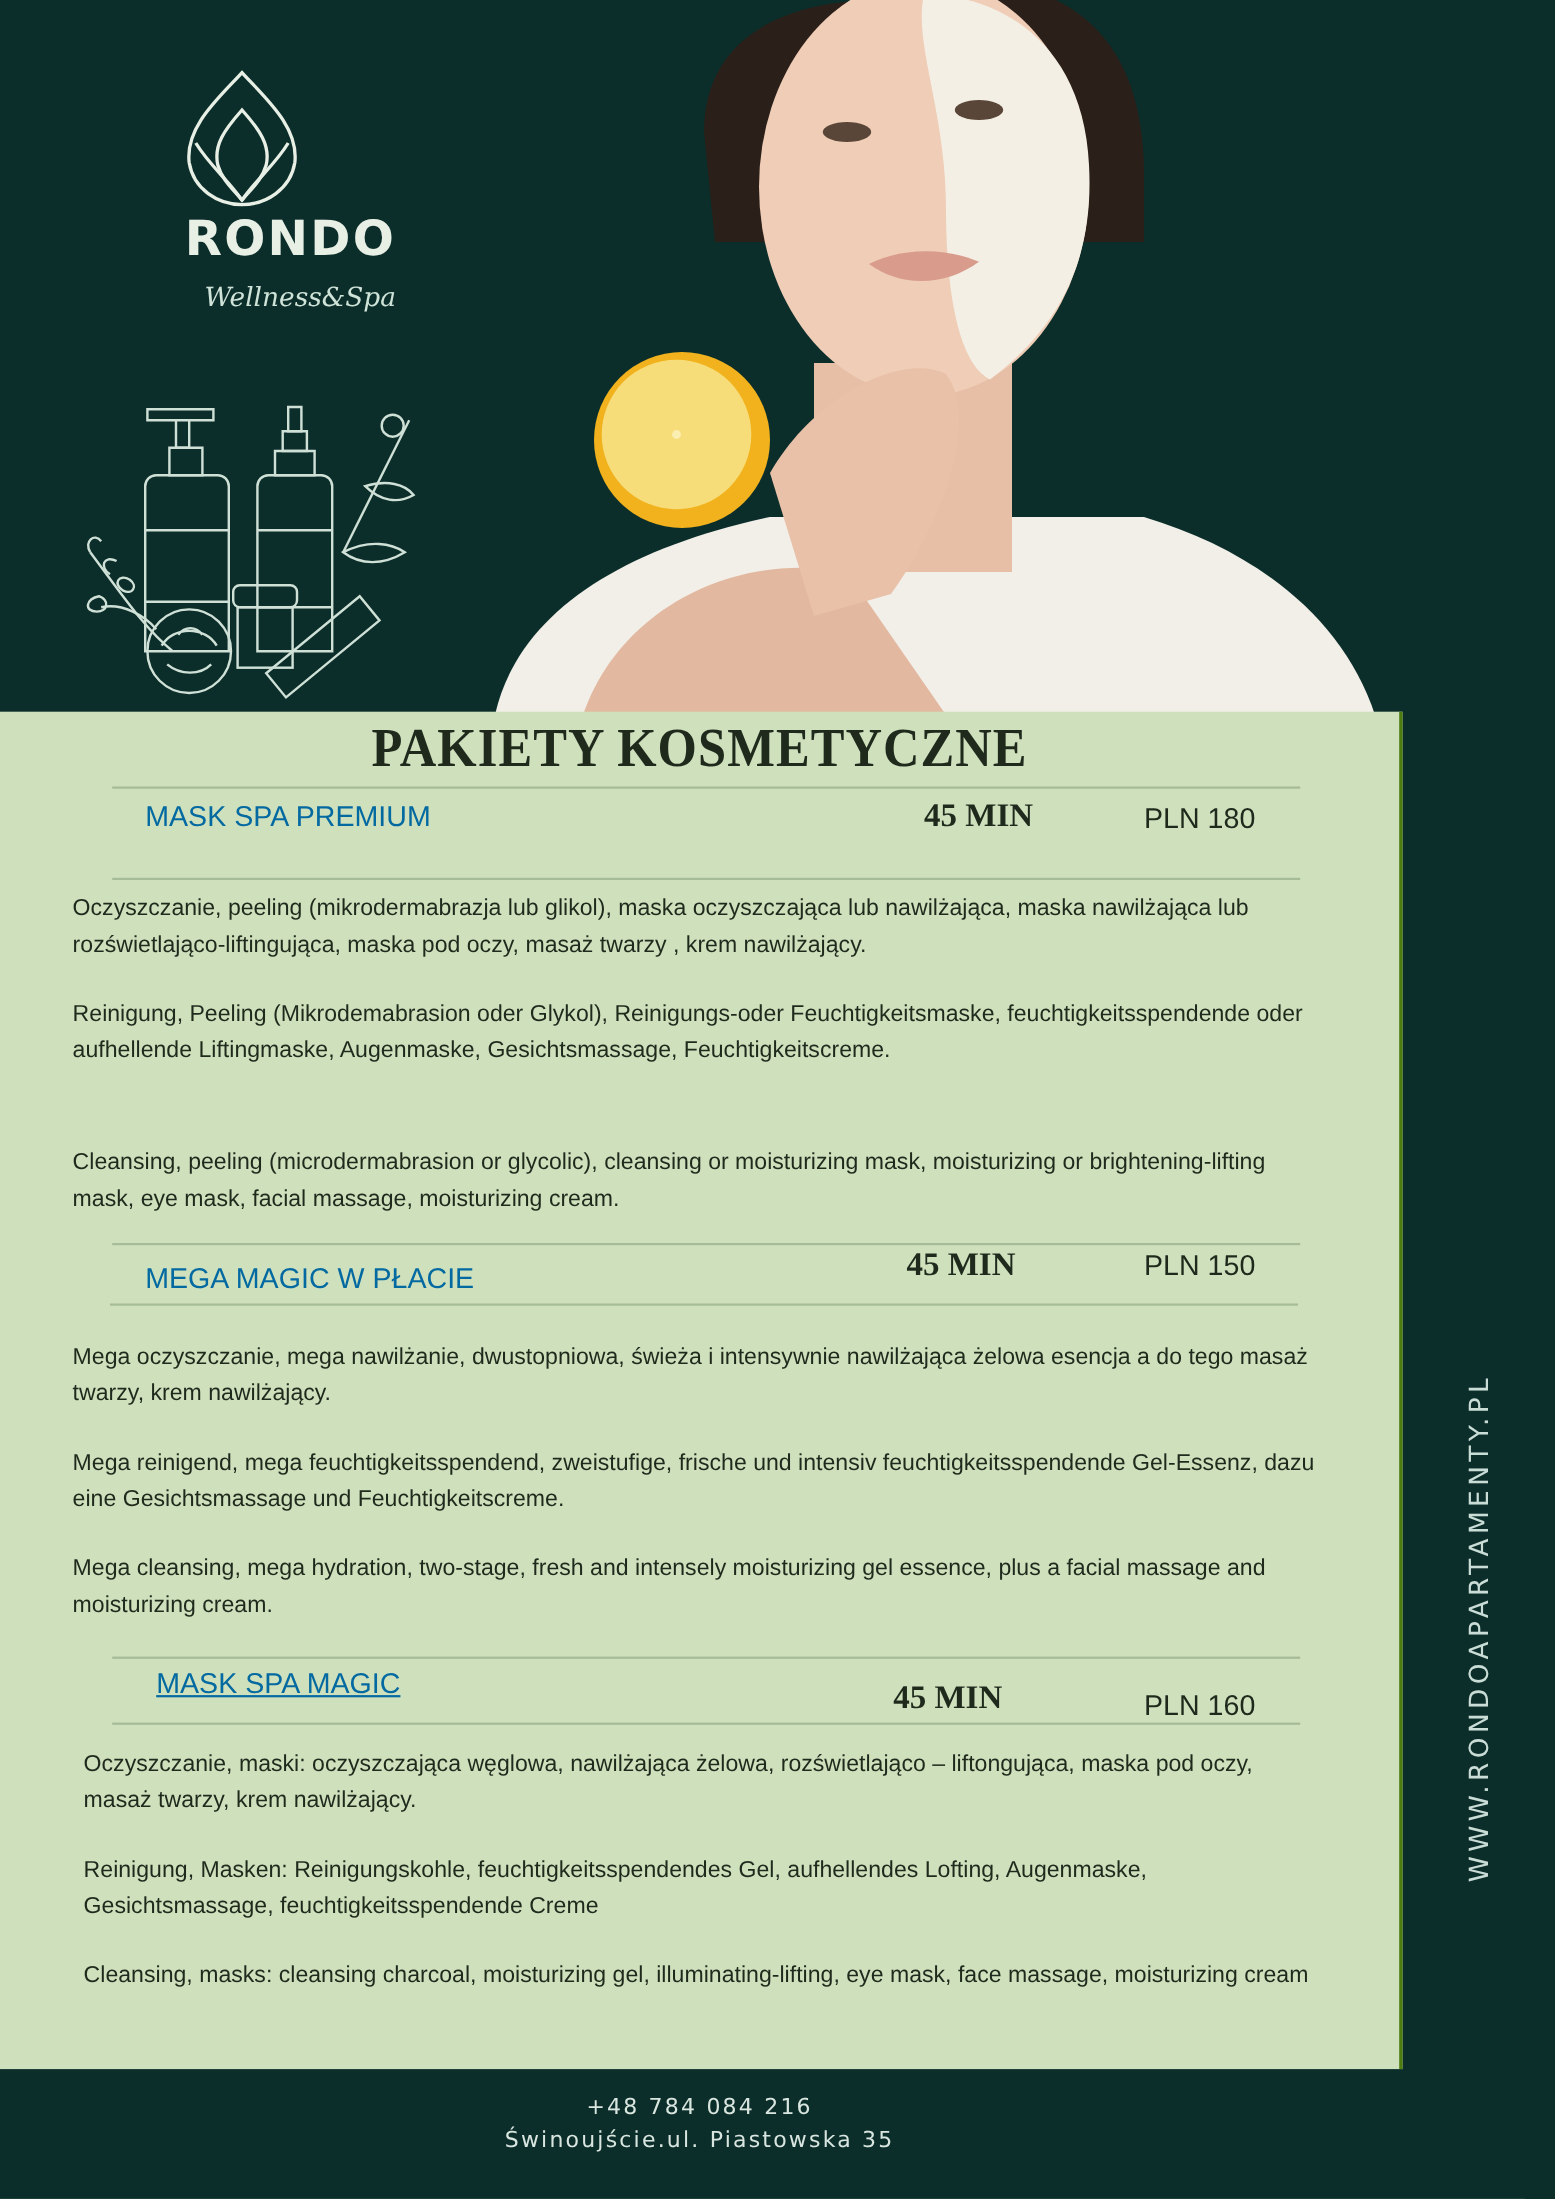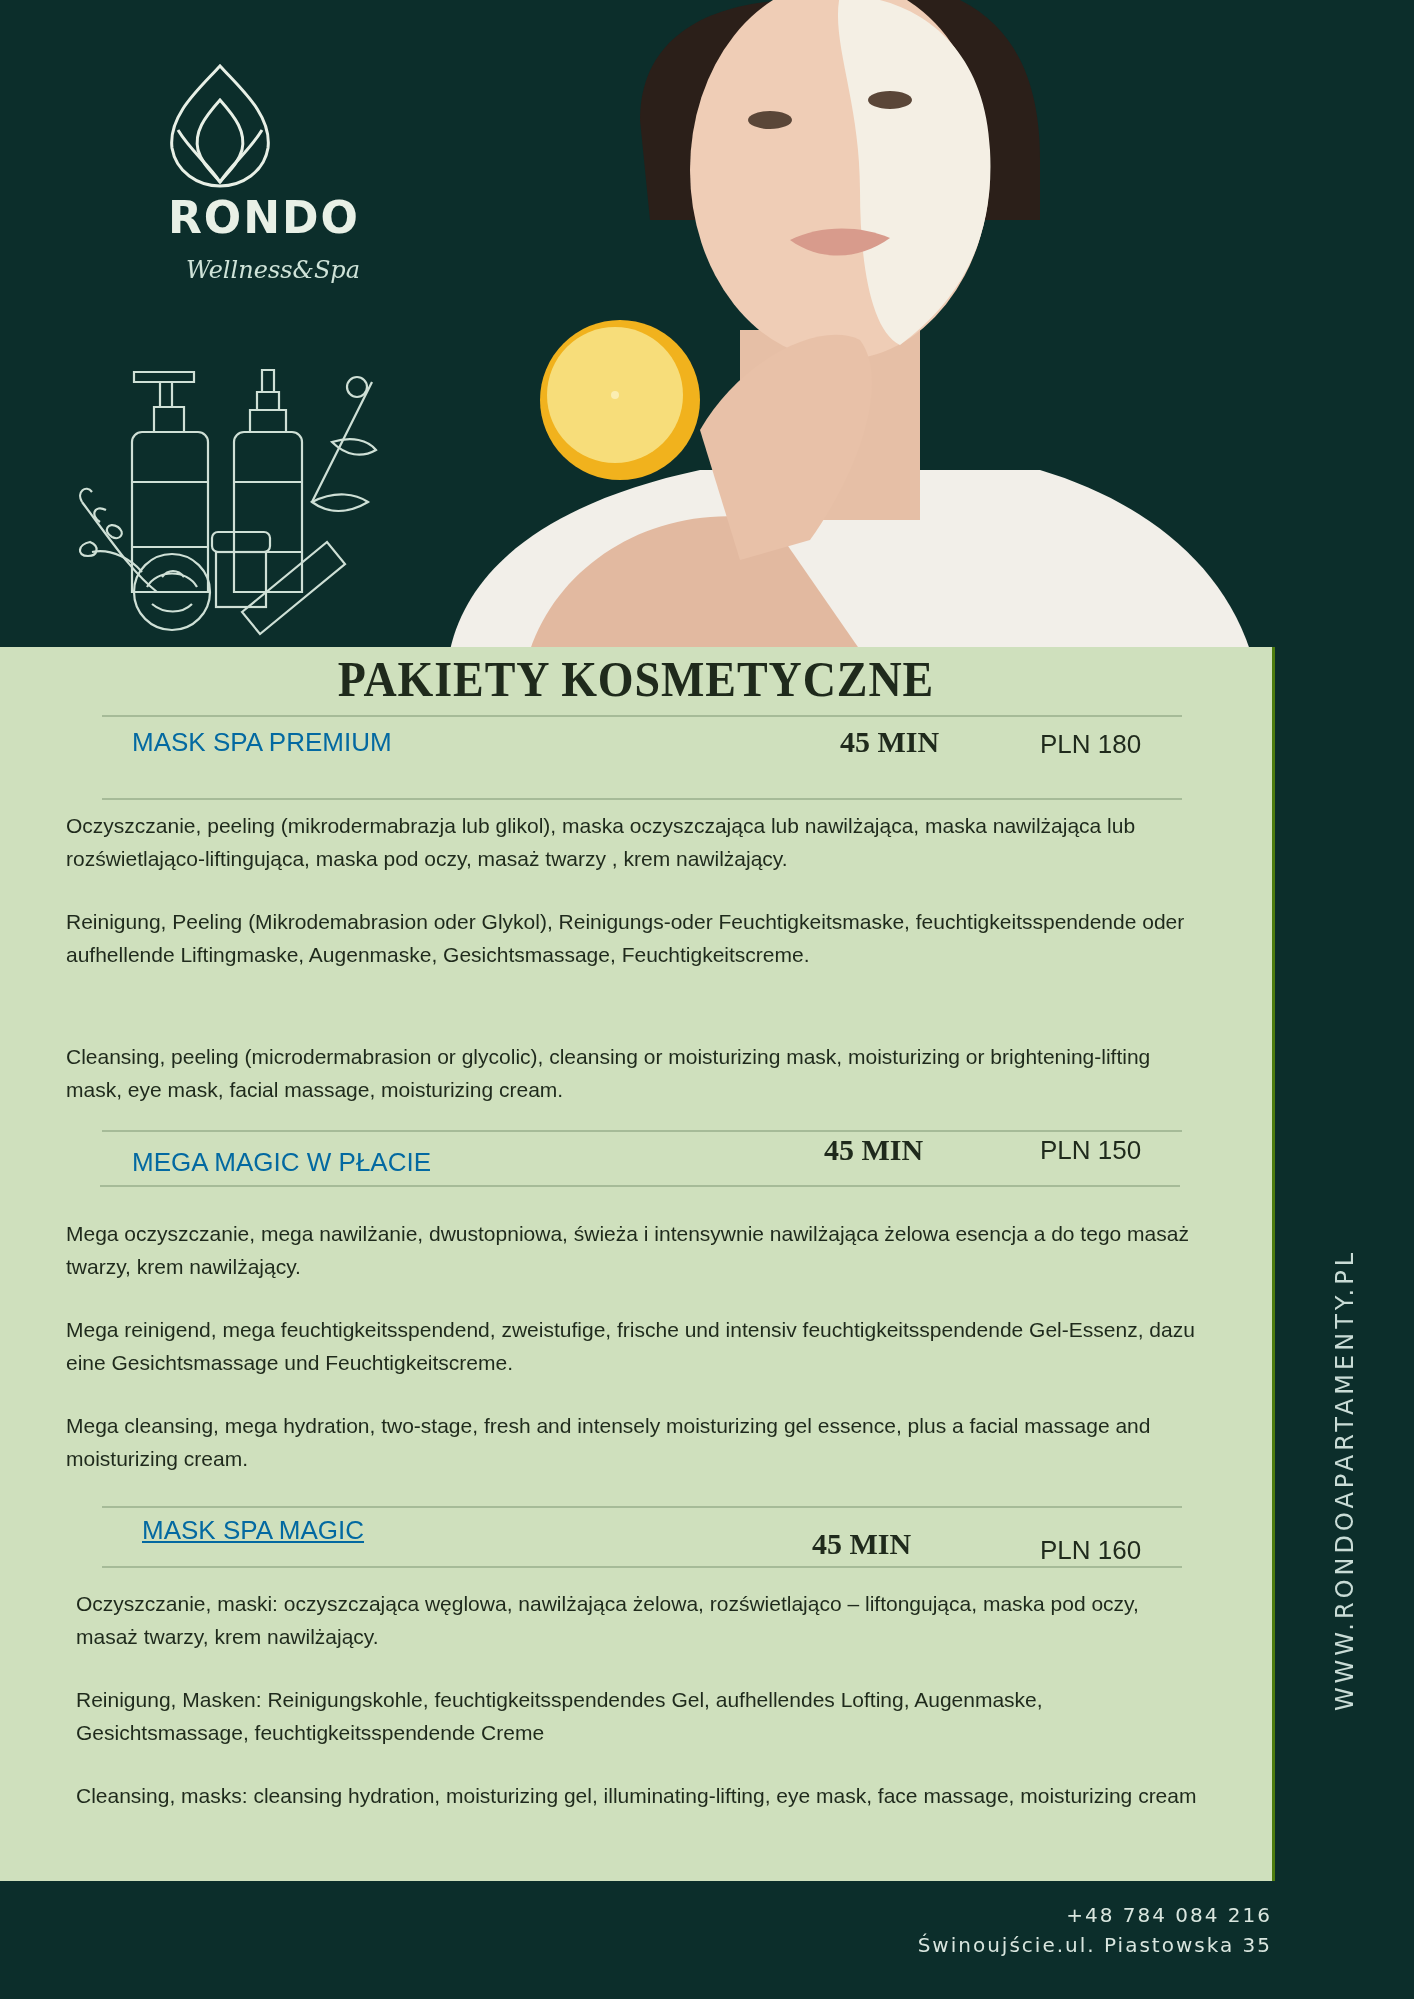--- a/index.html
+++ b/index.html
@@ -27,21 +27,21 @@
   .rule { position:absolute; height:2px; background:#a6bb98; }
   .svc-name { position:absolute; font-family:"Liberation Sans", sans-serif; font-size:26px; color:#0369a1; font-weight:500; }
   .svc-dur { position:absolute; font-family:"Liberation Serif", serif; font-weight:bold; font-size:30px; color:#1f2a1c; }
   .svc-price { position:absolute; font-family:"Liberation Sans", sans-serif; font-size:26px; color:#1f2a1c; }
   .desc { position:absolute; font-family:"Liberation Sans", sans-serif; font-size:21px; line-height:33px; color:#1f2a1c; width:1130px; }
   .side-url {
     position:absolute; left:1345px; top:1480px; transform:translate(-50%,-50%) rotate(-90deg);
     color:#c9dcd6; font-size:24px; letter-spacing:4px; white-space:nowrap;
     font-family:"DejaVu Sans", sans-serif;
   }
-  .footer { position:absolute; left:0; width:1272px; top:1900px; text-align:right; color:#d9e6df; font-family:"DejaVu Sans", sans-serif; font-size:20px; letter-spacing:2px; line-height:30px; }
+  .footer { position:absolute; left:0; width:1272px; top:1900px; text-align:center; color:#d9e6df; font-family:"DejaVu Sans", sans-serif; font-size:20px; letter-spacing:2px; line-height:30px; }
 </style>
 </head>
 <body>
 
 <div class="logo">
   <svg width="120" height="130" viewBox="0 0 120 130" fill="none" stroke="#e8f0e6" stroke-width="3">
     <path d="M60 6 C40 28 8 55 12 88 C16 112 38 126 60 126 C82 126 104 112 108 88 C112 55 80 28 60 6 Z"></path>
     <path d="M60 40 C44 58 34 72 38 90 C42 104 52 112 60 122 C68 112 78 104 82 90 C86 72 76 58 60 40 Z"></path>
     <path d="M18 70 C30 90 48 104 60 122"></path>
     <path d="M102 70 C90 90 72 104 60 122"></path>
@@ -131,21 +131,21 @@
   <div class="desc" style="left:66px; top:666px;">Mega reinigend, mega feuchtigkeitsspendend, zweistufige, frische und intensiv feuchtigkeitsspendende Gel-Essenz, dazu eine Gesichtsmassage und Feuchtigkeitscreme.</div>
   <div class="desc" style="left:66px; top:762px;">Mega cleansing, mega hydration, two-stage, fresh and intensely moisturizing gel essence, plus a facial massage and moisturizing cream.</div>
 
   <div class="rule" style="left:102px; top:859px; width:1080px;"></div>
   <div class="svc-name" style="left:142px; top:868px;text-decoration:underline;">MASK SPA MAGIC</div>
   <div class="svc-dur" style="left:812px; top:880px;">45 MIN</div>
   <div class="svc-price" style="left:1040px; top:888px;">PLN 160</div>
   <div class="rule" style="left:102px; top:919px; width:1080px;"></div>
   <div class="desc" style="left:76px; top:940px;">Oczyszczanie, maski: oczyszczająca węglowa, nawilżająca żelowa, rozświetlająco – liftongująca, maska pod oczy, masaż twarzy, krem nawilżający.</div>
   <div class="desc" style="left:76px; top:1036px;">Reinigung, Masken: Reinigungskohle, feuchtigkeitsspendendes Gel, aufhellendes Lofting, Augenmaske, Gesichtsmassage, feuchtigkeitsspendende Creme</div>
-  <div class="desc" style="left:76px; top:1132px;">Cleansing, masks: cleansing hydration, moisturizing gel, illuminating-lifting, eye mask, face massage, moisturizing cream</div>
+  <div class="desc" style="left:76px; top:1132px;">Cleansing, masks: cleansing charcoal, moisturizing gel, illuminating-lifting, eye mask, face massage, moisturizing cream</div>
 </div>
 
 <div class="side-url">WWW.RONDOAPARTAMENTY.PL</div>
 
 <div class="footer">
   <div>+48 784 084 216</div>
   <div>Świnoujście.ul. Piastowska 35</div>
 </div>
 
 </body></html>

